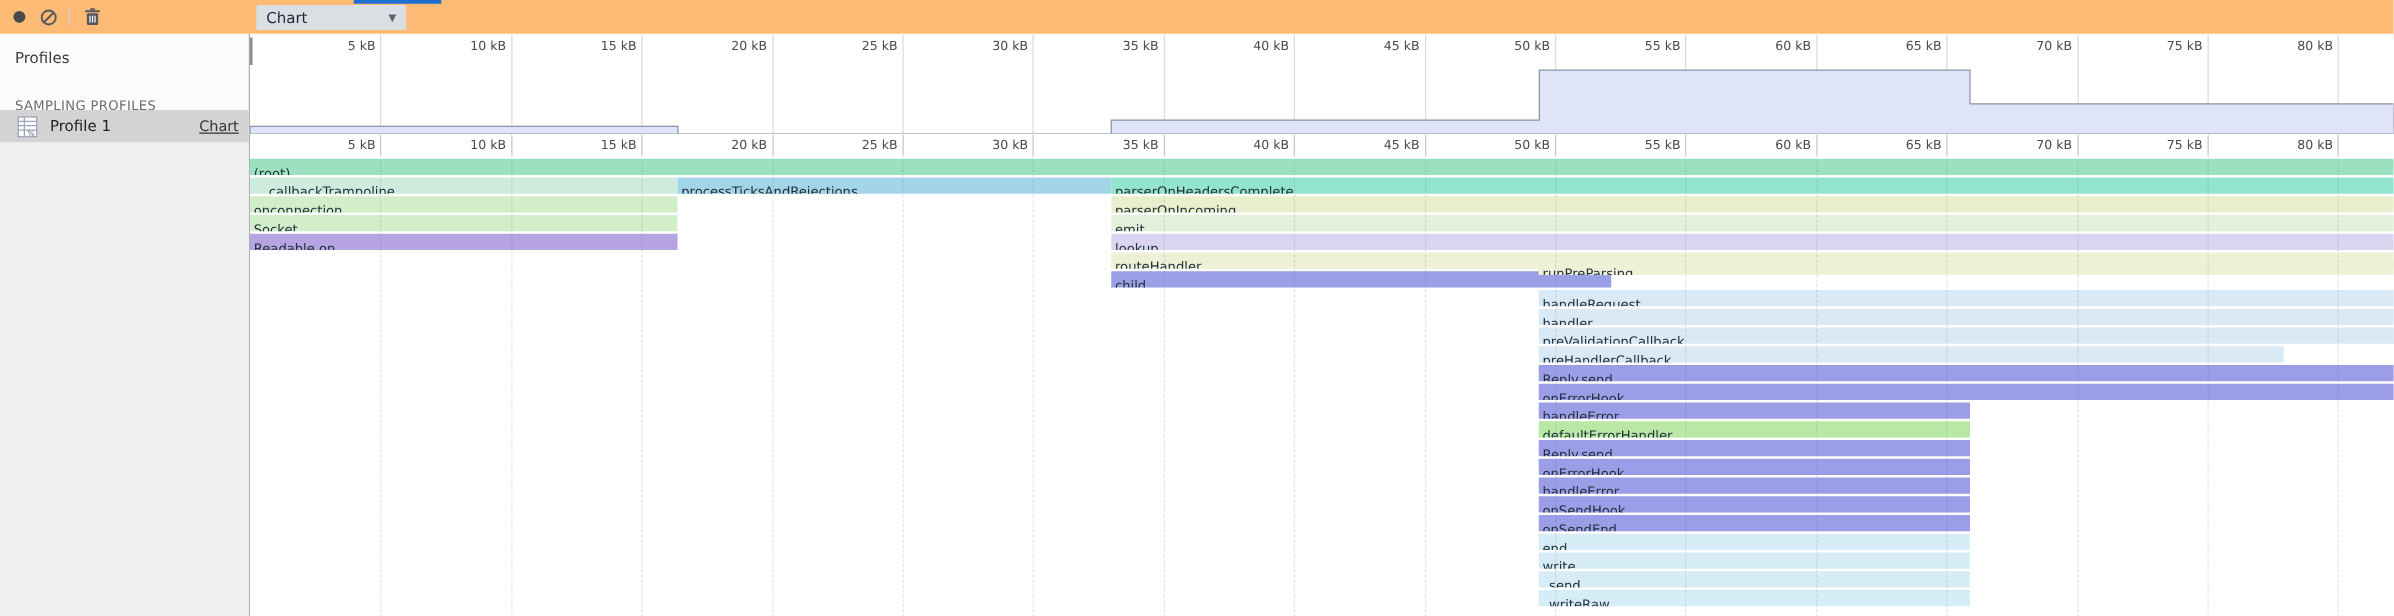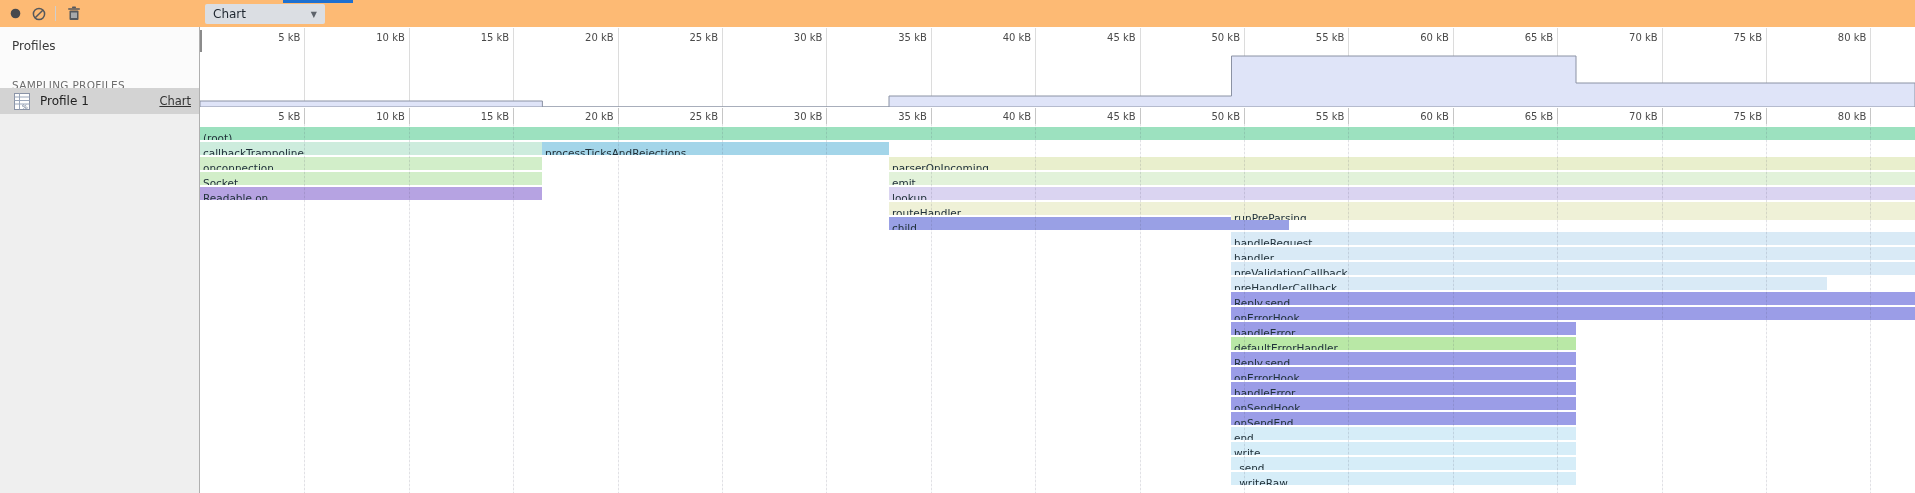--- a/index.html
+++ b/index.html
@@ -175,22 +175,23 @@
     <div class="fl-grid" style="left: 1766px;"></div>
     <div class="ov-label" style="left: 1790.4px;">80 kB</div>
     <div class="fl-label" style="left: 1790.4px;">80 kB</div>
     <div class="ov-grid" style="left: 1870.4px;"></div>
     <div class="fl-tick" style="left: 1870.4px;"></div>
     <div class="fl-grid" style="left: 1870.4px;"></div>
     <svg width="1715" height="79" viewBox="0 0 1715 79" class="ov-svg">
       <polygon points="0,79 0.0,73 342.4,73 342.4,79 689.0,79 689.0,68 1031.5,68 1031.5,28 1376.0,28 1376.0,55 1715.0,55 1715,79" fill="#dfe4f8" stroke="#8b92a4" stroke-width="1"></polygon>
     </svg>
     <div class="bar" style="left: 200px; width: 1715px; top: 127px; height: 13px; background: rgb(156, 225, 191);"><span>(root)</span></div>
-    <div class="bar" style="left: 200px; width: 342px; top: 142px; height: 13px; background: rgb(205, 236, 221);"><span>callbackTrampoline</span></div>
+    <div class="bar" style="left: 200px; width: 342px; top: 142px; height: 13px; background: rgb(205, 236, 221); padding-left: 12px;"><span>callbackTrampoline</span></div>
     <div class="bar" style="left: 542px; width: 347px; top: 142px; height: 13px; background: rgb(163, 213, 233);"><span>processTicksAndRejections</span></div>
+    <div class="bar" style="left: 889px; width: 1026px; top: 142px; height: 13px; background: rgb(147, 228, 204);"><span>parserOnHeadersComplete</span></div>
     <div class="bar" style="left: 200px; width: 342px; top: 157px; height: 13px; background: rgb(210, 238, 201);"><span>onconnection</span></div>
     <div class="bar" style="left: 889px; width: 1026px; top: 157px; height: 13px; background: rgb(233, 239, 205);"><span>parserOnIncoming</span></div>
     <div class="bar" style="left: 200px; width: 342px; top: 172px; height: 13px; background: rgb(210, 238, 201);"><span>Socket</span></div>
     <div class="bar" style="left: 889px; width: 1096px; top: 172px; height: 13px; background: rgb(226, 242, 218);"><span>emit</span></div>
     <div class="bar" style="left: 200px; width: 342px; top: 187px; height: 13px; background: rgb(182, 163, 226);"><span>Readable.on</span></div>
     <div class="bar" style="left: 889px; width: 1026px; top: 187px; height: 13px; background: rgb(218, 212, 241);"><span>lookup</span></div>
     <div class="bar" style="left: 889px; width: 1026px; top: 202px; height: 13px; background: rgb(239, 241, 215);"><span>routeHandler</span></div>
     <div class="bar dots" style="left: 889px; width: 400px; top: 217px; height: 13px; background: rgb(153, 160, 229);"><span>child</span></div>
     <div class="bar" style="left: 1231px; width: 684px; top: 207px; height: 13px; background: rgb(239, 241, 215);"><span>runPreParsing</span></div>
     <div class="bar" style="left: 1231px; width: 684px; top: 232px; height: 13px; background: rgb(217, 234, 246);"><span>handleRequest</span></div>

